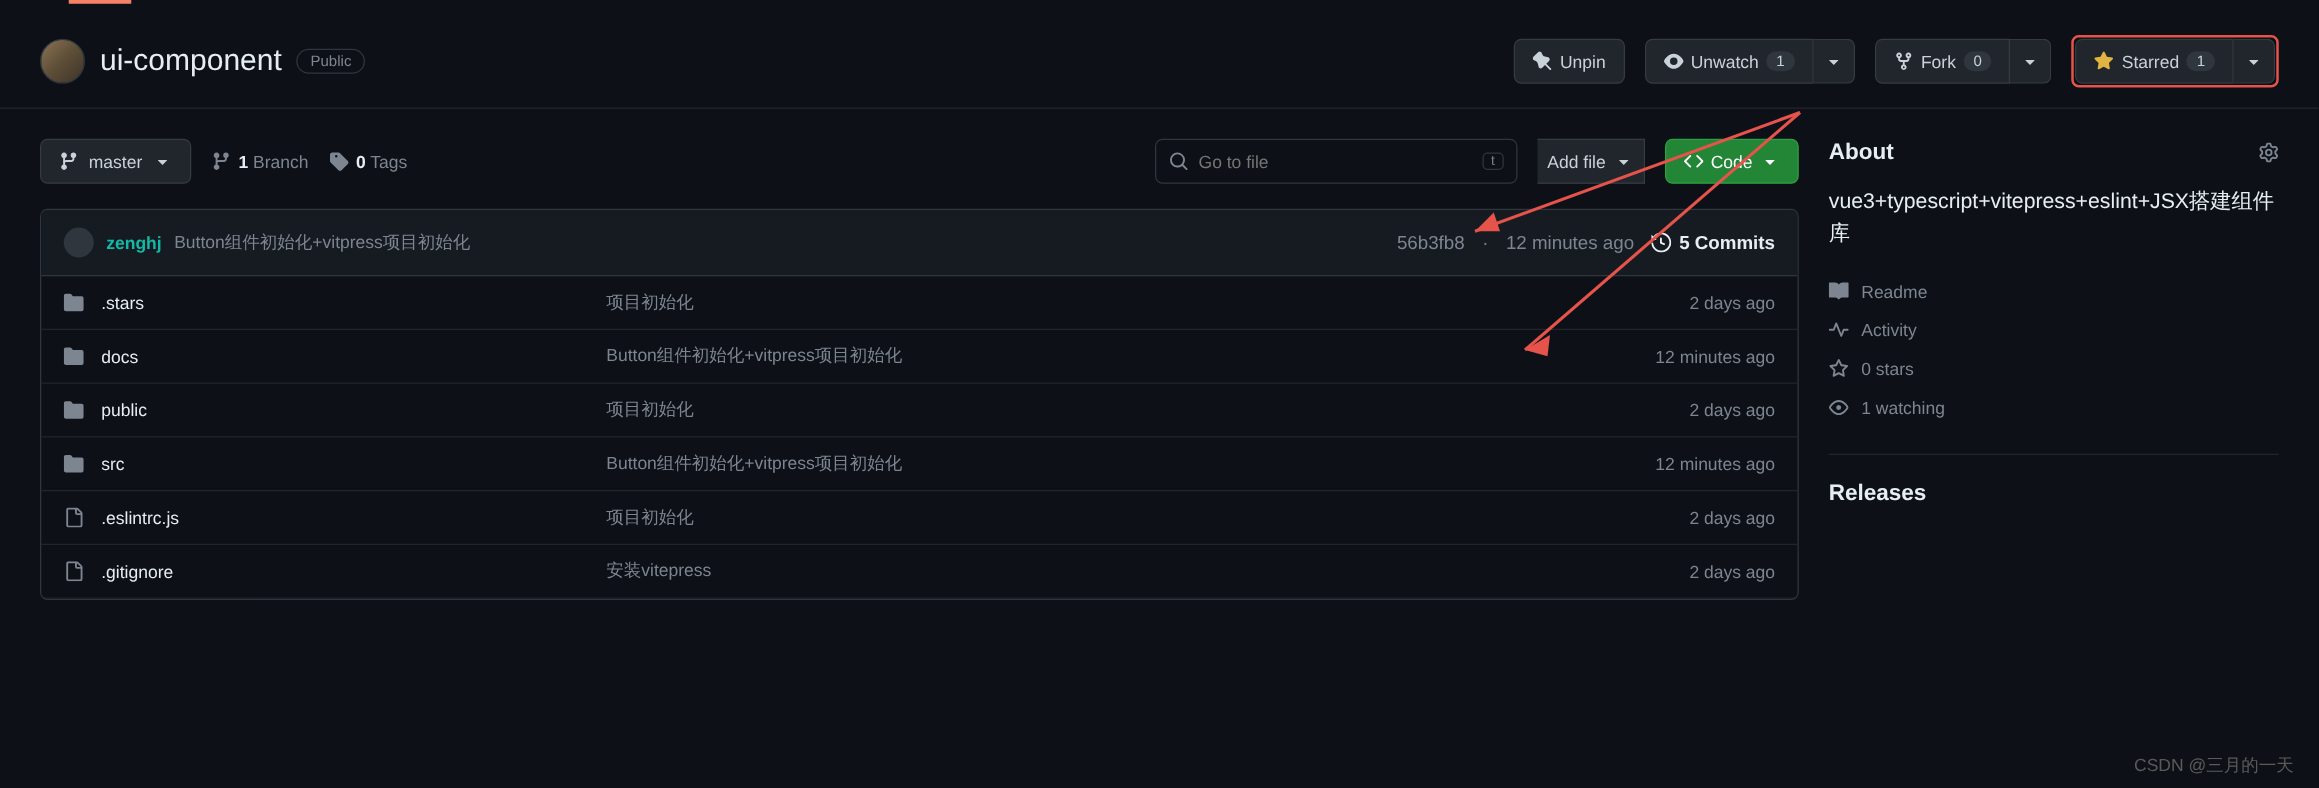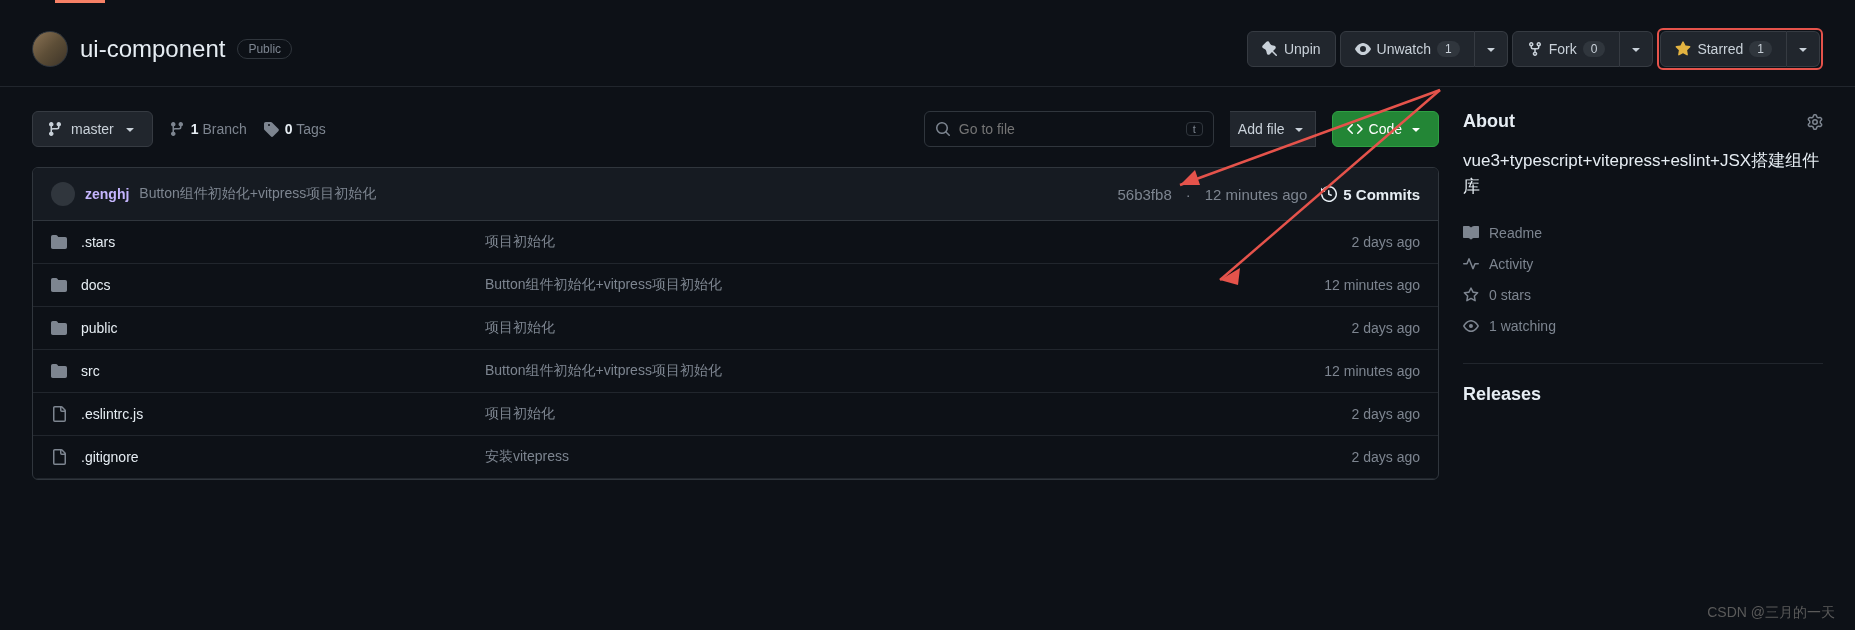--- a/index.html
+++ b/index.html
@@ -26,21 +26,21 @@
 .avatar {
   width: 36px; height: 36px; border-radius: 50%;
   background: linear-gradient(135deg, #8b7355 0%, #5d4e37 50%, #3d3428 100%);
   border: 1px solid #30363d;
 }
 .repo-name { font-size: 24px; font-weight: 400; color: #e6edf3; }
 .visibility-badge {
   border: 1px solid #30363d; border-radius: 2em; padding: 2px 10px;
   font-size: 12px; color: #7d8590; font-weight: 500;
 }
-.action-buttons { display: flex; gap: 4px; align-items: center; }
+.action-buttons { display: flex; gap: 16px; align-items: center; }
 .btn {
   background: #21262d; border: 1px solid #363b42; color: #c9d1d9;
   padding: 6px 14px; border-radius: 6px; font-size: 14px;
   display: inline-flex; align-items: center; gap: 6px; cursor: pointer;
   height: 36px;
 }
 .btn-group { display: flex; }
 .btn-group .btn:first-child { border-top-right-radius: 0; border-bottom-right-radius: 0; }
 .btn-group .btn:last-child { border-top-left-radius: 0; border-bottom-left-radius: 0; border-left: 0; padding: 6px 8px; }
 .counter {
@@ -70,21 +70,21 @@
   outline: none; flex: 1; margin-left: 8px;
 }
 .kbd { border: 1px solid #30363d; border-radius: 4px; padding: 0 6px; font-size: 11px; color: #7d8590; }
 .btn-primary { background: #238636; border-color: #2ea043; color: #fff; }
 .file-table { border: 1px solid #30363d; border-radius: 6px; overflow: hidden; }
 .commit-row {
   background: #161b22; padding: 14px 18px; display: flex; align-items: center;
   border-bottom: 1px solid #30363d; gap: 10px;
 }
 .commit-avatar { width: 24px; height: 24px; border-radius: 50%; background: #30363d; }
-.commit-author { font-weight: 600; color: #c4b5fd; }
+.commit-author { font-weight: 600; color: #14b8a6; }
 .commit-msg { color: #7d8590; }
 .commit-meta { margin-left: auto; display: flex; align-items: center; gap: 14px; color: #7d8590; font-size: 15px; }
 .commits-link { display: inline-flex; align-items: center; gap: 6px; color: #e6edf3; font-weight: 600; }
 .file-row {
   display: flex; align-items: center; padding: 12px 18px;
   border-bottom: 1px solid #21262d; gap: 14px;
 }
 .file-name-col { width: 420px; display: flex; align-items: center; gap: 14px; }
 .file-name { color: #e6edf3; cursor: pointer; }
 .file-msg-col { flex: 1; color: #7d8590; cursor: pointer; }

